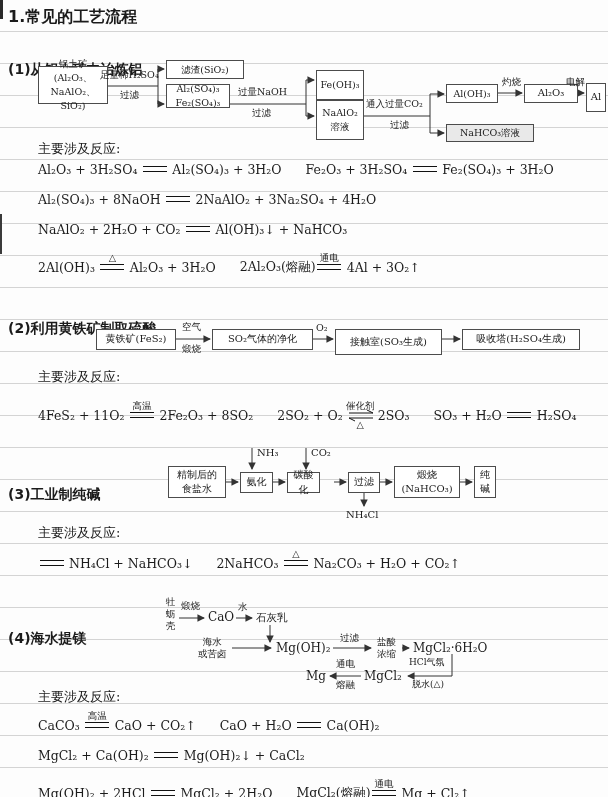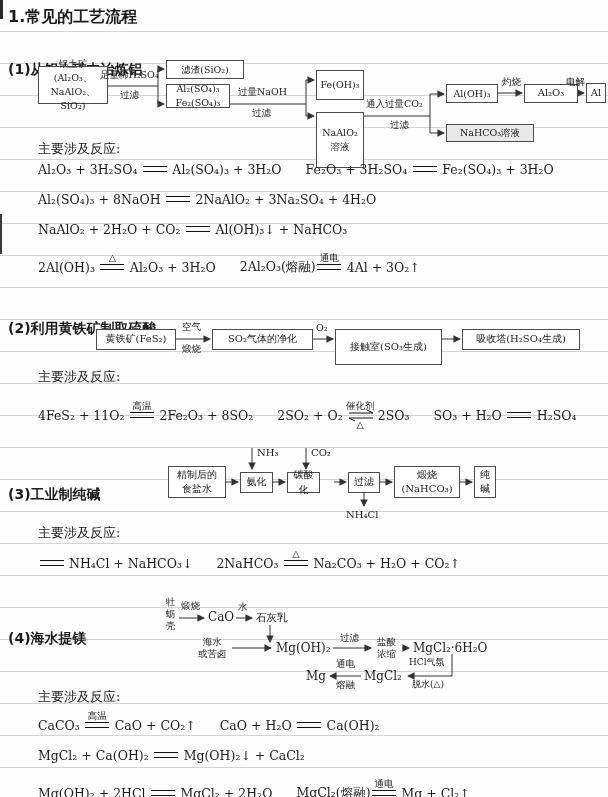--- a/index.html
+++ b/index.html
@@ -80,30 +80,30 @@
     <div class="fbox" style="left:38px;top:10px;width:70px;height:38px">铝土矿(Al₂O₃、
 NaAlO₂、SiO₂)</div>
     <div class="flabel" style="left:100px;top:13px">足量稀H₂SO₄</div>
     <div class="flabel" style="left:120px;top:33px">过滤</div>
     <div class="fbox" style="left:166px;top:4px;width:78px;height:19px">滤渣(SiO₂)</div>
     <div class="fbox" style="left:166px;top:28px;width:64px;height:24px">Al₂(SO₄)₃
 Fe₂(SO₄)₃</div>
     <div class="flabel" style="left:238px;top:30px">过量NaOH</div>
     <div class="flabel" style="left:252px;top:51px">过滤</div>
     <div class="fbox" style="left:316px;top:14px;width:48px;height:30px">Fe(OH)₃</div>
-    <div class="fbox" style="left:316px;top:56px;width:48px;height:56px">NaAlO₂
+    <div class="fbox" style="left:316px;top:44px;width:48px;height:40px">NaAlO₂
 溶液</div>
     <div class="flabel" style="left:366px;top:42px">通入过量CO₂</div>
     <div class="flabel" style="left:390px;top:63px">过滤</div>
     <div class="fbox" style="left:446px;top:28px;width:52px;height:19px">Al(OH)₃</div>
     <div class="fbox shaded" style="left:446px;top:68px;width:88px;height:18px">NaHCO₃溶液</div>
     <div class="flabel" style="left:502px;top:20px">灼烧</div>
     <div class="fbox" style="left:524px;top:28px;width:54px;height:19px;font-size:10px">Al₂O₃</div>
     <div class="flabel" style="left:566px;top:20px">电解</div>
-    <div class="fbox" style="left:586px;top:27px;width:20px;height:20px;font-size:10px">Al</div>
+    <div class="fbox" style="left:586px;top:27px;width:20px;height:29px;font-size:10px">Al</div>
   </div>
 
   <div class="abs rx-label" style="left:38px;top:140px">主要涉及反应:</div>
   <div class="eq-block" style="top:156px">
       <div class="eq-row"><span class="eq-txt">Al₂O₃ + 3H₂SO₄ </span><span class="eq-sign"><span class="eq-dline"></span></span><span class="eq-txt"> Al₂(SO₄)₃ + 3H₂O</span><span class="eq-gap"></span><span class="eq-txt">Fe₂O₃ + 3H₂SO₄ </span><span class="eq-sign"><span class="eq-dline"></span></span><span class="eq-txt"> Fe₂(SO₄)₃ + 3H₂O</span></div>
       <div class="eq-row"><span class="eq-txt">Al₂(SO₄)₃ + 8NaOH </span><span class="eq-sign"><span class="eq-dline"></span></span><span class="eq-txt"> 2NaAlO₂ + 3Na₂SO₄ + 4H₂O</span></div>
       <div class="eq-row"><span class="eq-txt">NaAlO₂ + 2H₂O + CO₂ </span><span class="eq-sign"><span class="eq-dline"></span></span><span class="eq-txt"> Al(OH)₃↓ + NaHCO₃</span></div>
       <div class="eq-row tall"><span class="eq-txt">2Al(OH)₃ </span><span class="eq-sign"><span class="eq-top">△</span><span class="eq-dline"></span></span><span class="eq-txt"> Al₂O₃ + 3H₂O</span><span class="eq-gap"></span><span class="eq-txt">2Al₂O₃(熔融)</span><span class="eq-sign"><span class="eq-top">通电</span><span class="eq-dline"></span></span><span class="eq-txt"> 4Al + 3O₂↑</span></div>
     </div>
 
@@ -115,21 +115,21 @@
         <path d="M176,21 H210" marker-end="url(#ah)"></path>
         <path d="M313,21 H333" marker-end="url(#ah)"></path>
         <path d="M442,21 H460" marker-end="url(#ah)"></path>
       </g>
     </svg>
     <div class="fbox" style="left:96px;top:11px;width:80px;height:21px;font-size:10px">黄铁矿(FeS₂)</div>
     <div class="flabel" style="left:182px;top:3px">空气</div>
     <div class="flabel" style="left:182px;top:25px">煅烧</div>
     <div class="fbox" style="left:212px;top:11px;width:101px;height:21px;font-size:10px">SO₂气体的净化</div>
     <div class="flabel" style="left:316px;top:4px">O₂</div>
-    <div class="fbox" style="left:335px;top:11px;width:107px;height:36px;font-size:10px">接触室(SO₃生成)</div>
+    <div class="fbox" style="left:335px;top:11px;width:107px;height:26px;font-size:10px">接触室(SO₃生成)</div>
     <div class="fbox" style="left:462px;top:11px;width:118px;height:21px;font-size:10px">吸收塔(H₂SO₄生成)</div>
   </div>
 
   <div class="abs rx-label" style="left:38px;top:368px">主要涉及反应:</div>
   <div class="eq-block" style="top:384px">
       <div class="eq-row xtall"><span class="eq-txt">4FeS₂ + 11O₂ </span><span class="eq-sign"><span class="eq-top">高温</span><span class="eq-dline"></span></span><span class="eq-txt"> 2Fe₂O₃ + 8SO₂</span><span class="eq-gap"></span><span class="eq-txt">2SO₂ + O₂ </span><span class="eq-sign"><span class="eq-top">催化剂</span><svg width="28" height="14" class="rev-svg">
             <path d="M2,5 H26 M26,5 l-6,-3 M2,10 H26 M2,10 l6,3" stroke="#111" fill="none" stroke-width="1"></path>
           </svg><span class="eq-bot">△</span></span><span class="eq-txt"> 2SO₃</span><span class="eq-gap"></span><span class="eq-txt">SO₃ + H₂O </span><span class="eq-sign"><span class="eq-dline"></span></span><span class="eq-txt"> H₂SO₄</span></div>
     </div>
 

